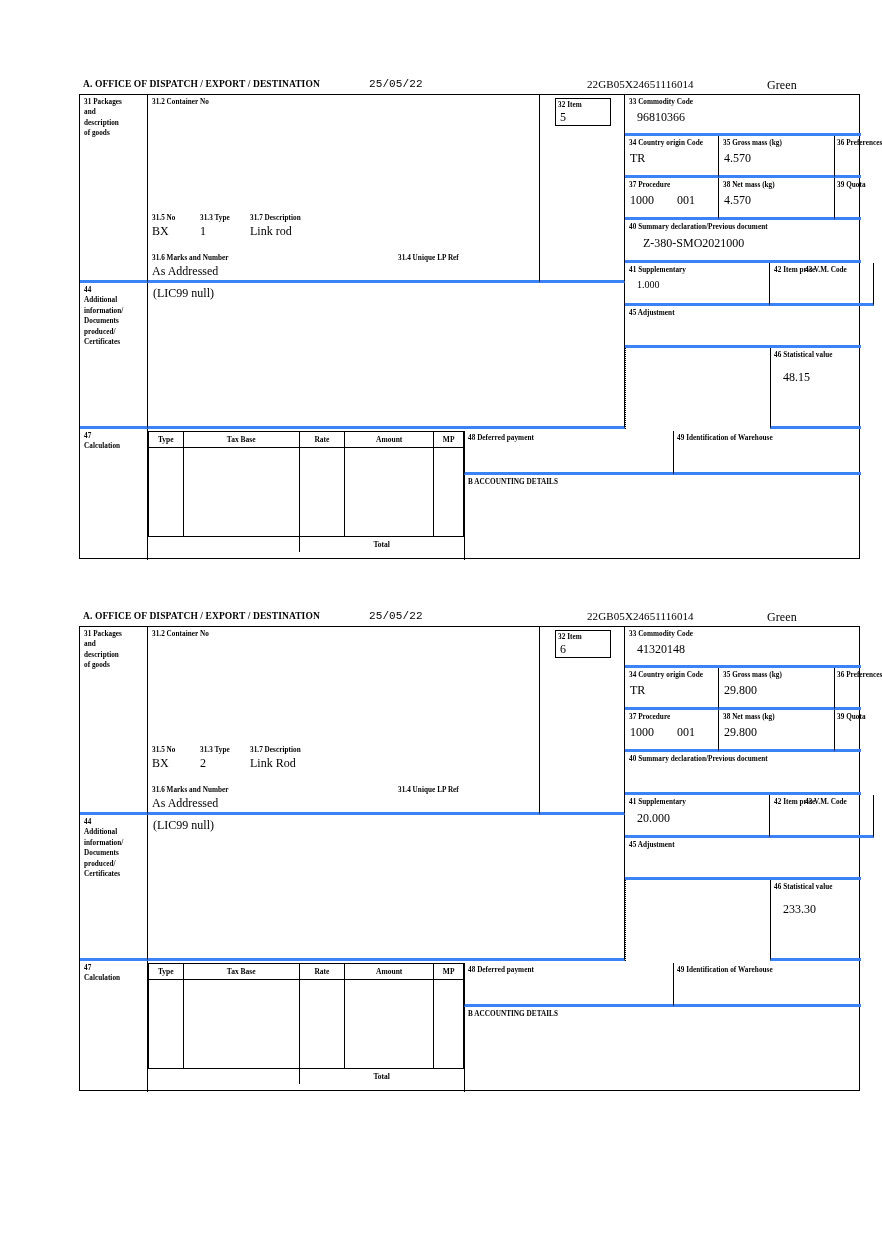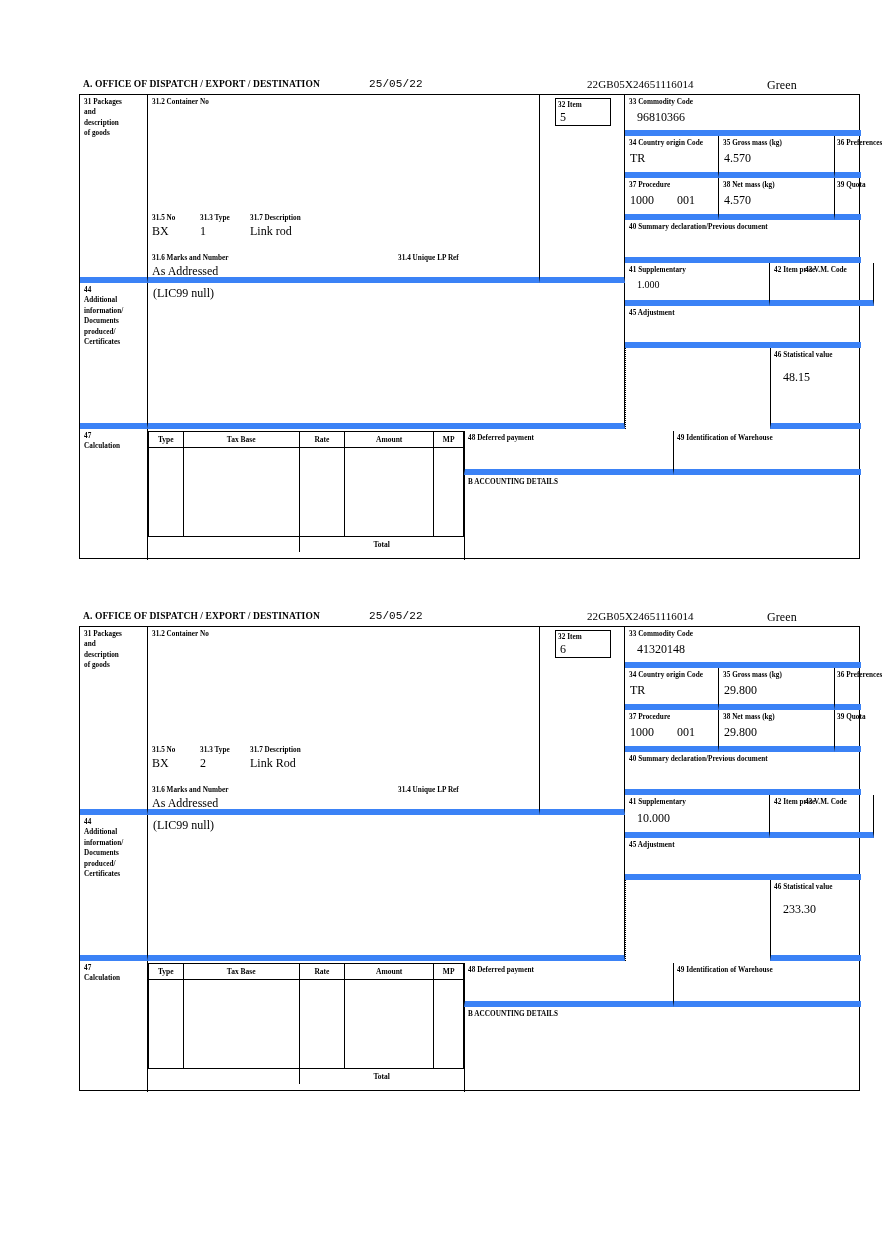--- a/index.html
+++ b/index.html
@@ -60,21 +60,21 @@
     width: 781px;
     height: 465px;
     border: 1px solid #000;
     box-sizing: border-box;
   }
 
   .cell {
     position: absolute;
     box-sizing: border-box;
   }
-  .bb { border-bottom: 6px solid #3b82f6; }
+  .bb { border-bottom: 3px solid #3b82f6; }
   .bl { border-left: 1px solid #000; }
   .br { border-right: 1px solid #000; }
 
   .lbl {
     font-size: 7.2px;
     font-weight: bold;
     line-height: 1.45;
     letter-spacing: 0.05px;
   }
   .val {
@@ -204,20 +204,21 @@
         <div class="val" style="padding:3px 0 0 5px; font-size:12px;">4.570</div>
       </div>
 
       <div class="cell bb" style="left:755px; top:83px; width:26px; height:42px;">
         <div class="lbl" style="padding:2px 0 0 2px; width:60px;">39 Quota</div>
         <div class="val" style="padding:3px 0 0 2px;"></div>
       </div>
 
       <div class="cell bb" style="left:545px; top:125px; width:236px; height:43px;">
         <div class="lbl pad">40 Summary declaration/Previous document</div>
+        <div class="val" style="padding:4px 0 0 18px; font-size:12px;">Z-380-SMO2021000</div>
       </div>
 
       <div class="cell bb br" style="left:545px; top:168px; width:145px; height:43px;">
         <div class="lbl pad">41 Supplementary</div>
         <div class="val" style="padding:4px 0 0 12px; font-size:10px;">1.000</div>
       </div>
 
       <div class="cell bb br" style="left:690px; top:168px; width:104px; height:43px;">
         <div class="lbl pad">42 Item price</div>
         <div class="val" style="padding:4px 0 0 6px;"></div>
@@ -390,21 +391,21 @@
         <div class="lbl" style="padding:2px 0 0 2px; width:60px;">39 Quota</div>
         <div class="val" style="padding:3px 0 0 2px;"></div>
       </div>
 
       <div class="cell bb" style="left:545px; top:125px; width:236px; height:43px;">
         <div class="lbl pad">40 Summary declaration/Previous document</div>
       </div>
 
       <div class="cell bb br" style="left:545px; top:168px; width:145px; height:43px;">
         <div class="lbl pad">41 Supplementary</div>
-        <div class="val" style="padding:4px 0 0 12px; font-size:12px;">10.000</div>
+        <div class="val" style="padding:4px 0 0 12px; font-size:12px;">20.000</div>
       </div>
       <div class="cell bb br" style="left:690px; top:168px; width:104px; height:43px;">
         <div class="lbl pad">42 Item price</div>
         <div class="val" style="padding:4px 0 0 6px;"></div>
       </div>
       <div class="cell bb" style="left:722px; top:168px; width:59px; height:43px;">
         <div class="lbl" style="padding:2px 0 0 3px;">43 V.M. Code</div>
         <div class="val" style="padding:4px 0 0 4px;"></div>
       </div>
 

